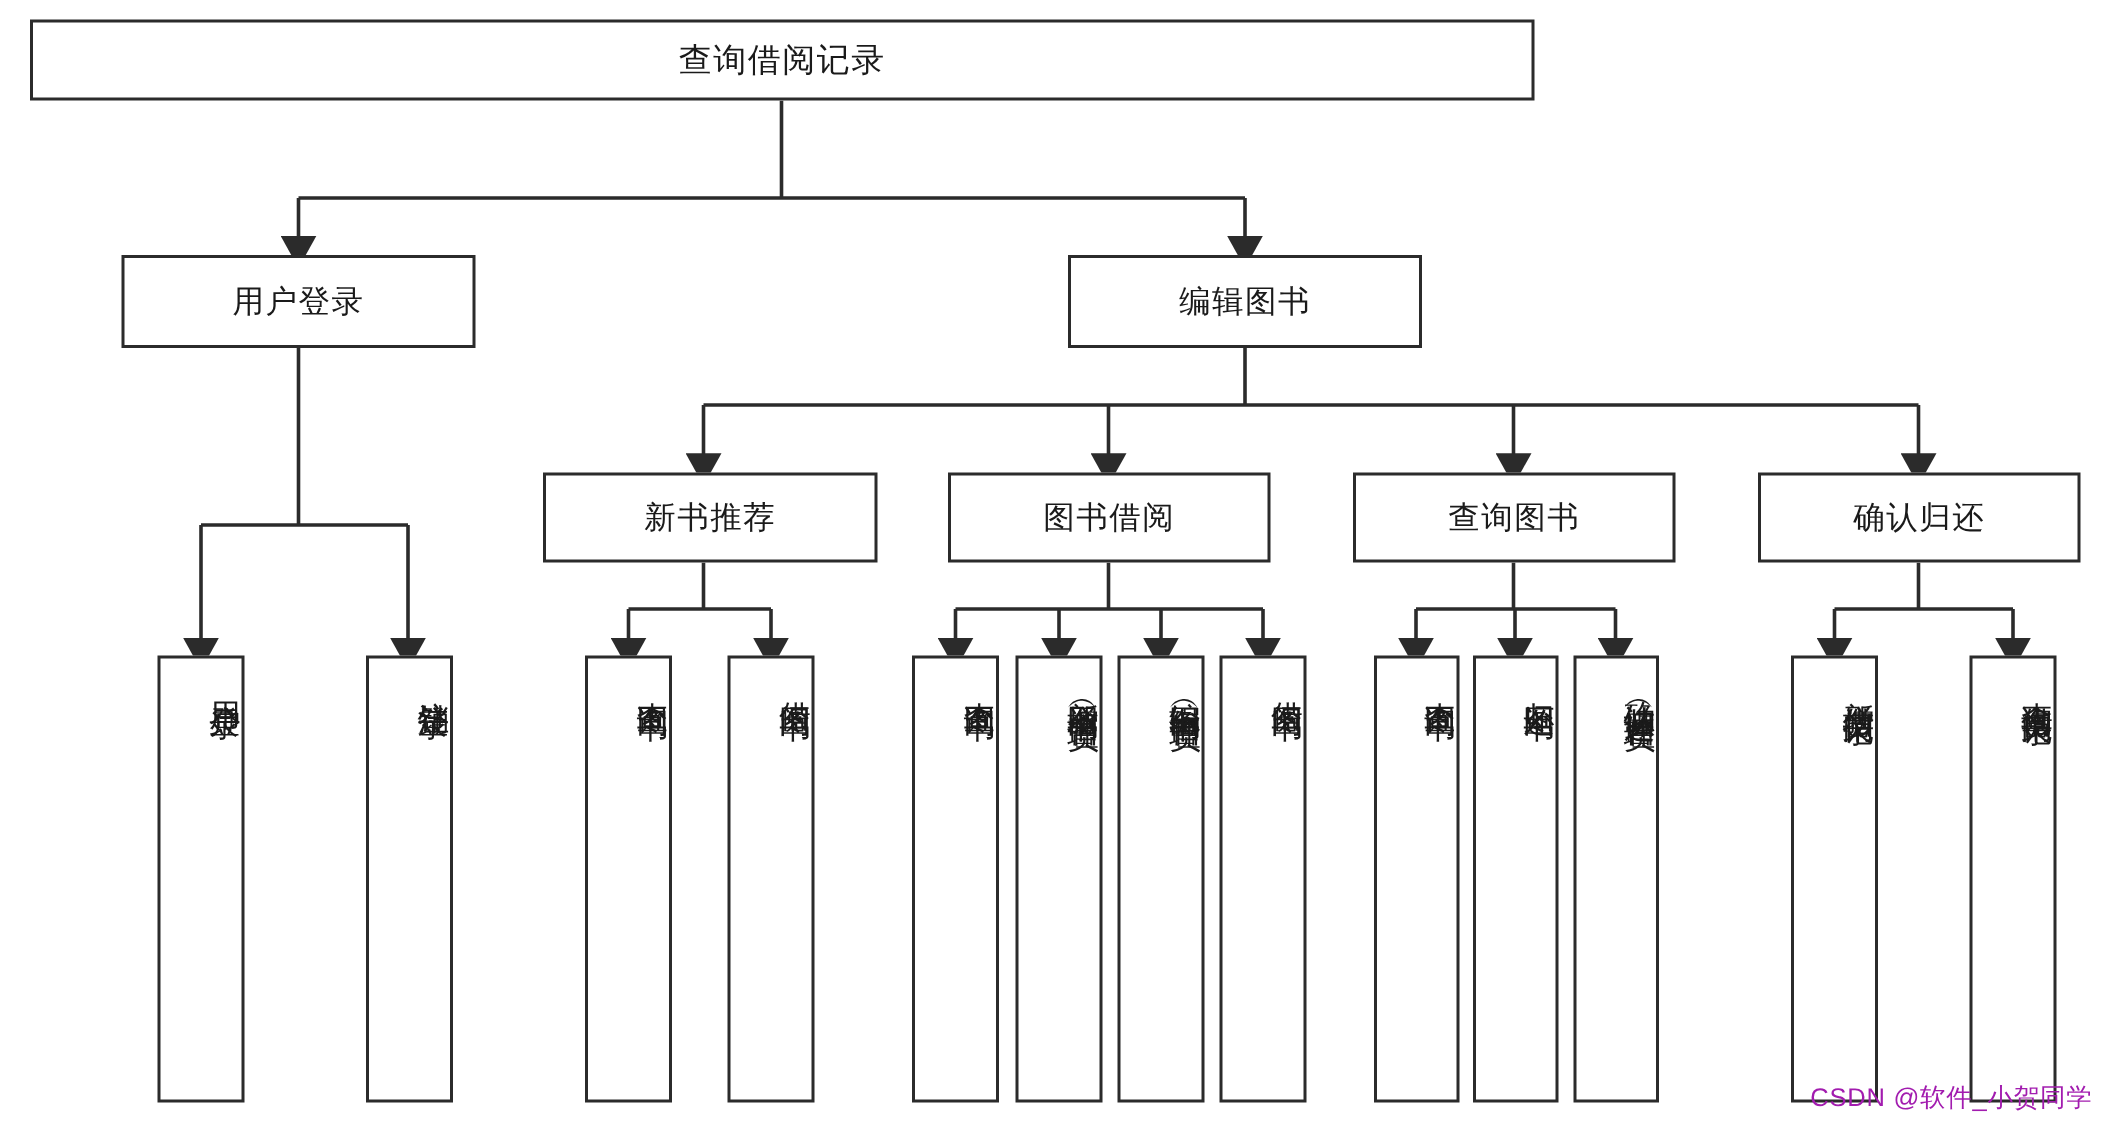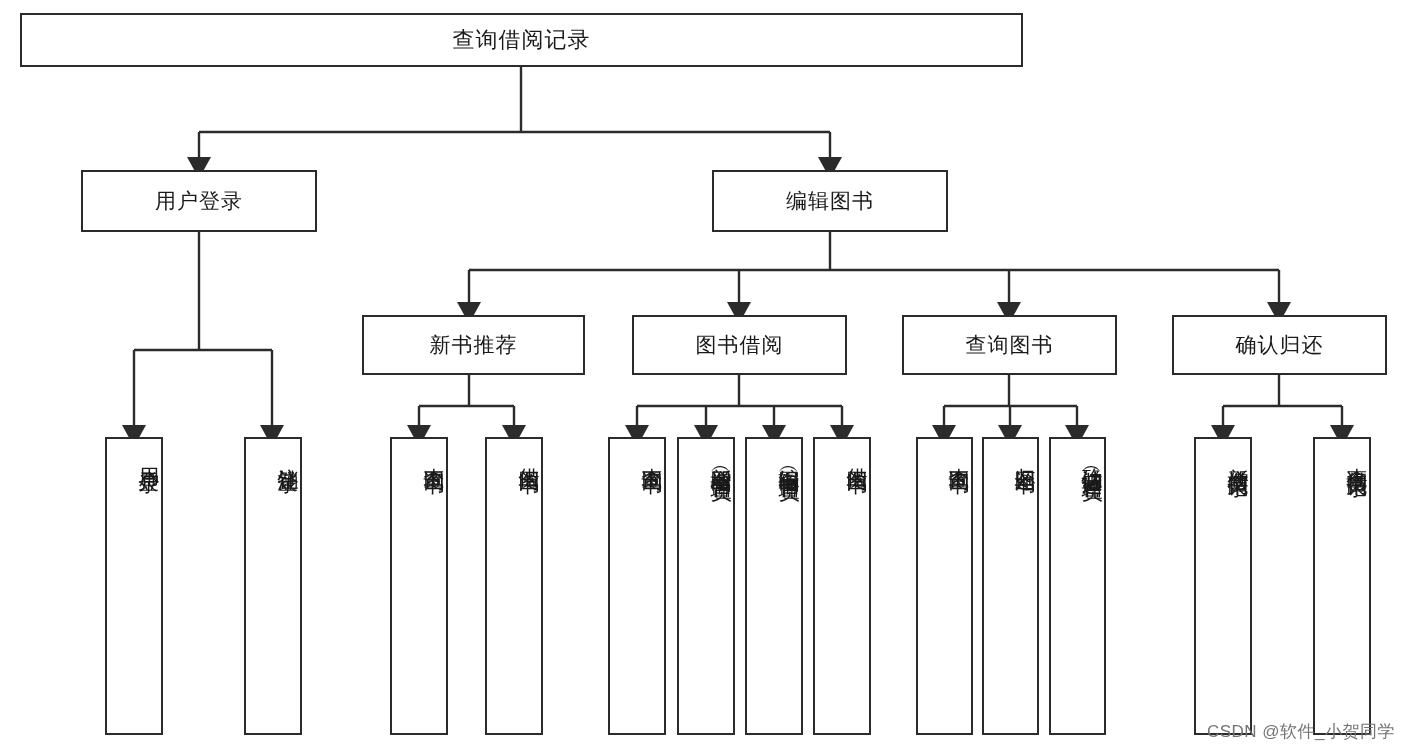--- a/index.html
+++ b/index.html
@@ -10,21 +10,21 @@
   .node{position:absolute;box-sizing:border-box;background:#ffffff;
         border:2px solid #2b2b2b;display:flex;align-items:center;
         justify-content:center;color:#1a1a1a;}
   .node.horiz{font-size:21px;letter-spacing:1px;}
   .node.root{font-size:22px;}
   .node.vert{writing-mode:vertical-rl;text-orientation:upright;
              font-size:21px;line-height:1.18;letter-spacing:2px;
              padding:12px 0;align-items:flex-start;justify-content:flex-start;}
   .node.vert > span{display:block;white-space:normal;}
   #watermark{position:absolute;right:10px;bottom:4px;font-size:17px;
-             color:#737373;letter-spacing:0.5px;white-space:nowrap;
+             color:#a21caf;letter-spacing:0.5px;white-space:nowrap;
              pointer-events:none;}
 </style>
 </head>
 <body>
 
 <div id="diagram-root">
 
   <svg id="wires" viewBox="0 0 1405 747" xmlns="http://www.w3.org/2000/svg">
     <defs>
       <marker id="arrow" markerWidth="9" markerHeight="10" refX="1.2" refY="5" orient="auto" markerUnits="strokeWidth">

